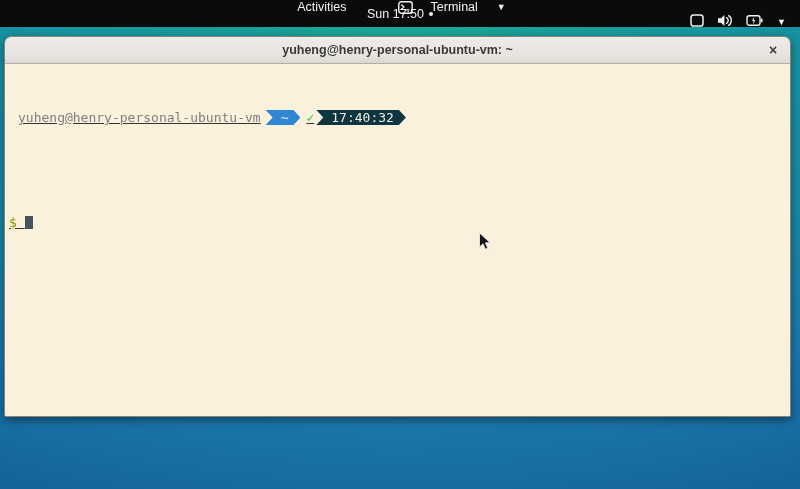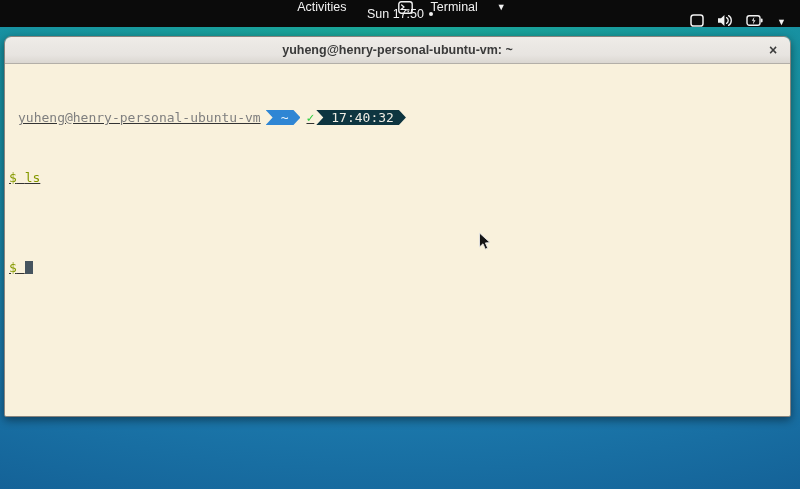--- a/index.html
+++ b/index.html
@@ -105,21 +105,20 @@
   <div class="desktop">
     <div class="window">
       <div class="titlebar">
         <span class="title">yuheng@henry-personal-ubuntu-vm: ~</span>
         <button class="close-btn">×</button>
       </div>
       <div class="term">
 
         <div class="tline"><span class="user">yuheng@henry-personal-ubuntu-vm</span><span class="seg seg-blue"><span>~</span></span><span class="check">✓</span><span class="seg seg-dark"><span>17:40:32</span></span></div>
 
-        <div class="tline"><span class="cmd">$</span><span> </span><span class="cmd">ls</span></div>
 
 
 
         <div class="tline"><span class="cmd">$</span><span> </span><span class="cursor-block"></span></div>
 
       </div>
     </div>
 
     <span class="mouse">
       <svg width="13" height="19" viewBox="0 0 13 19">

